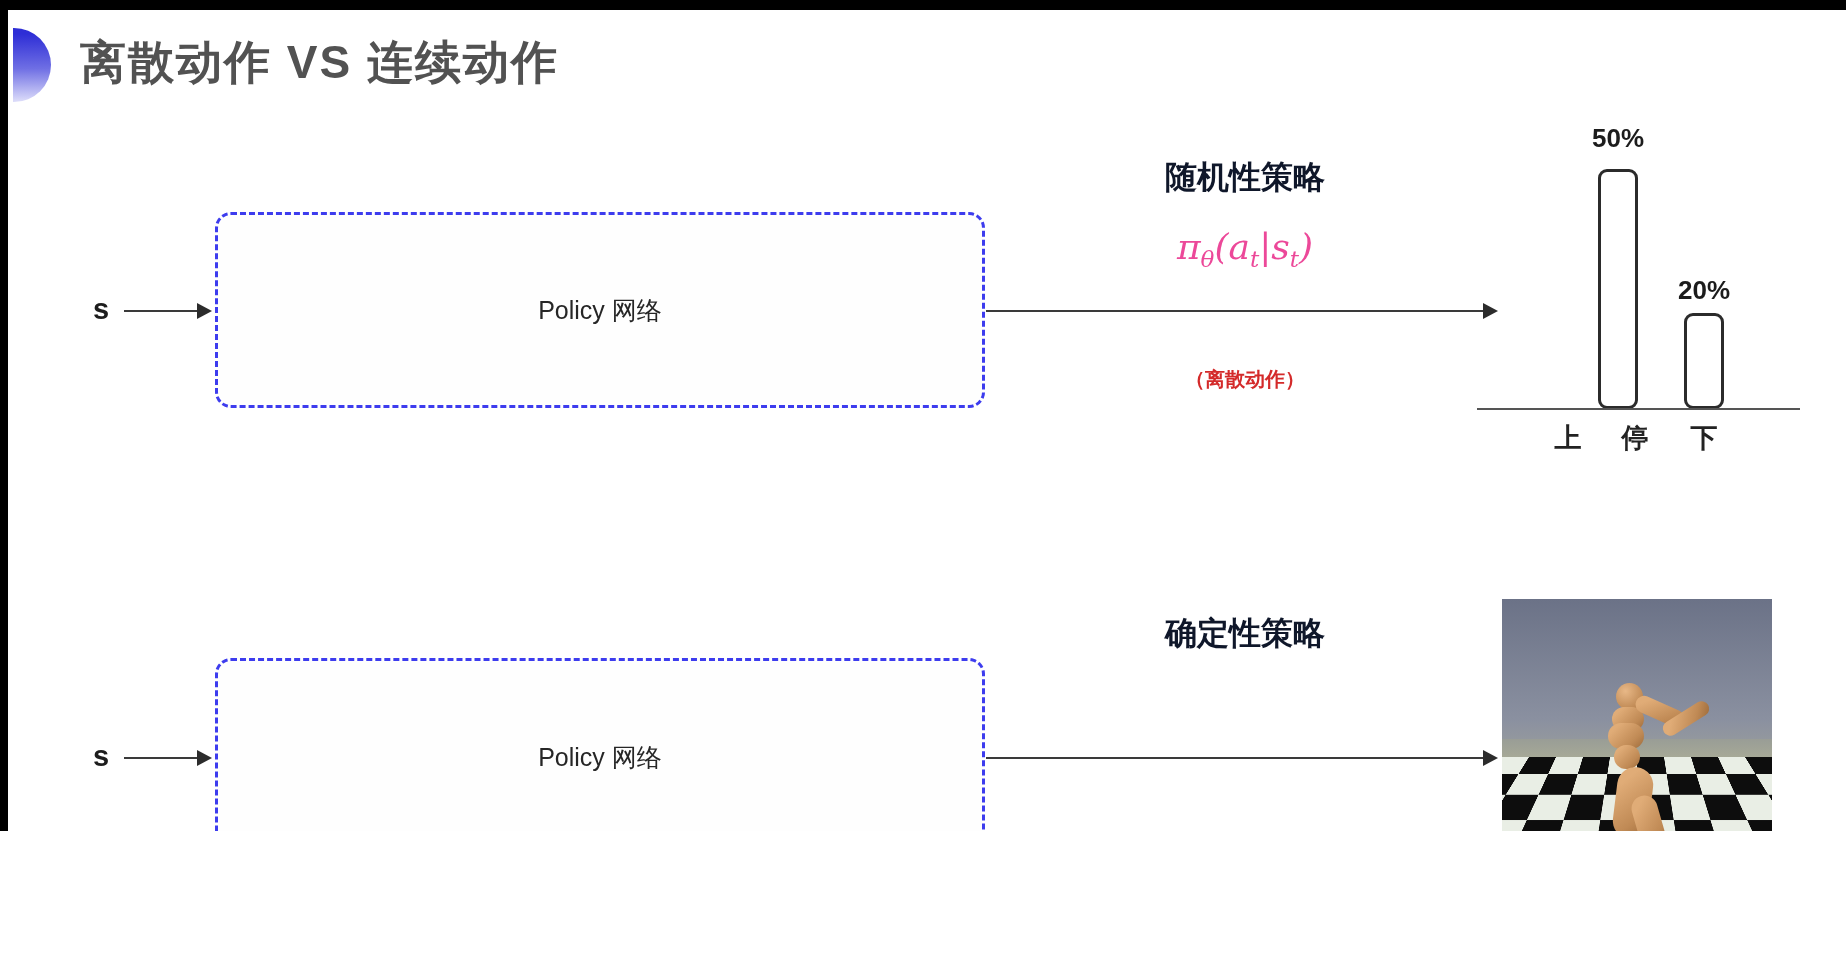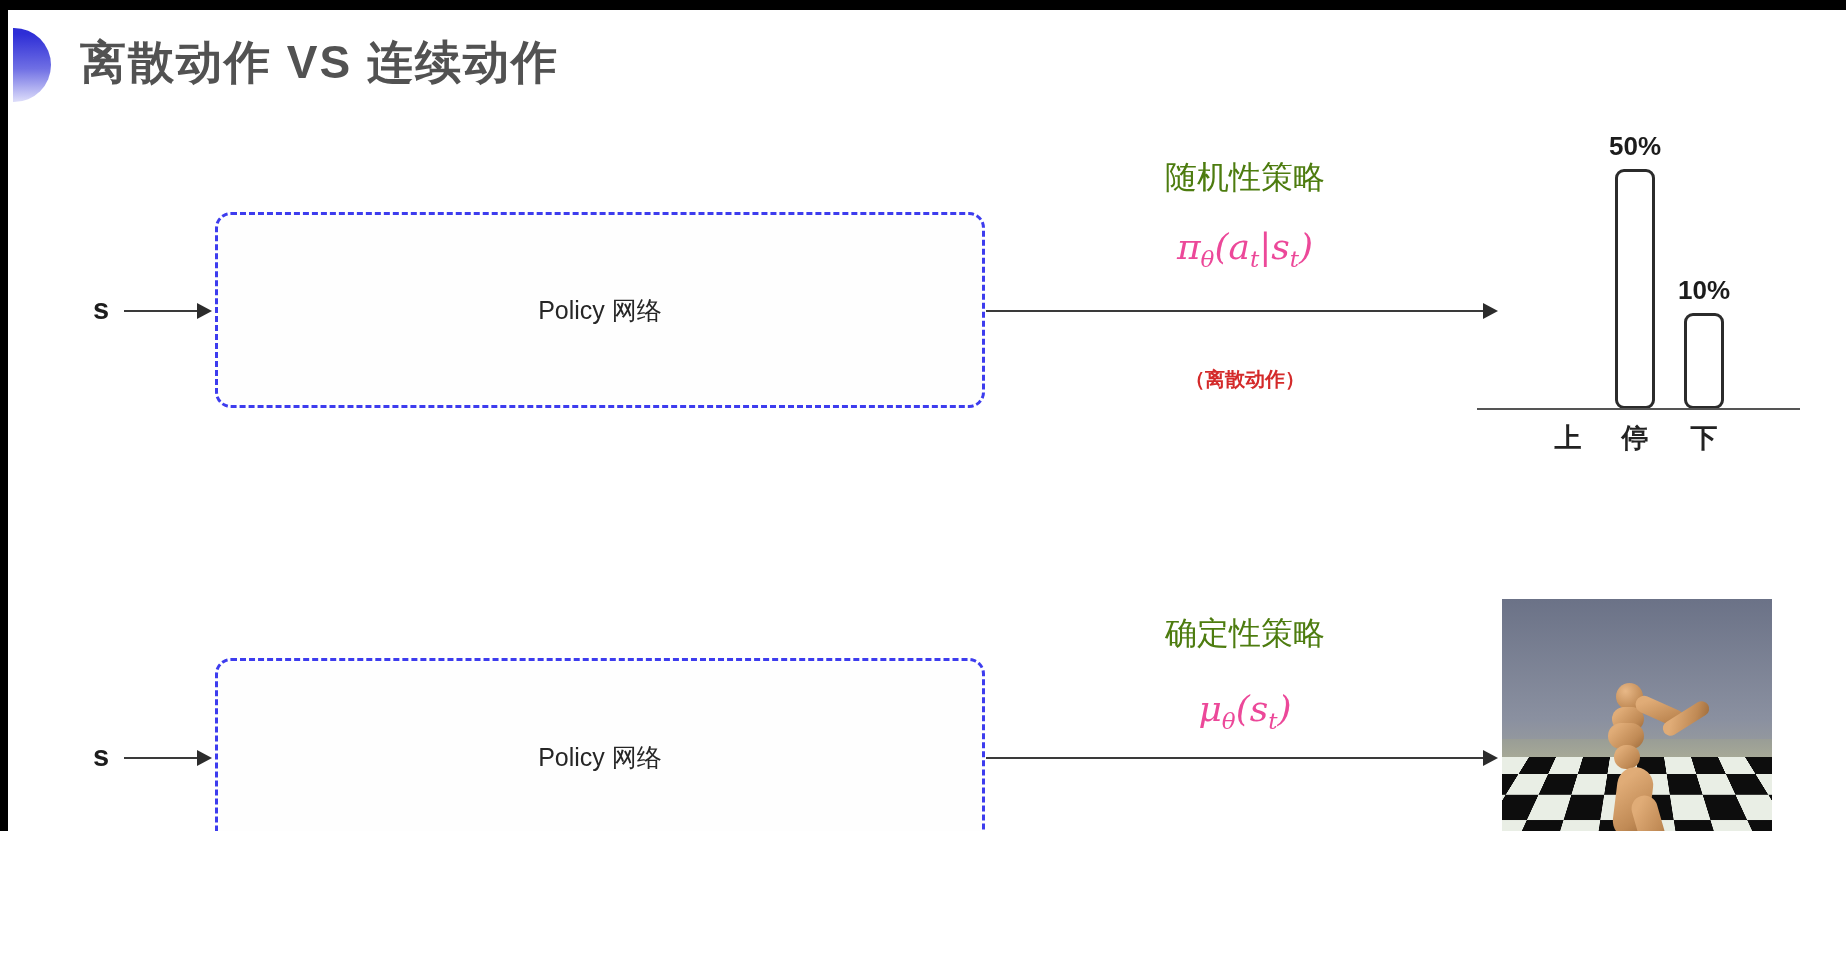--- a/index.html
+++ b/index.html
@@ -23,21 +23,21 @@
   .arrow { position:absolute; height:2px; background:#3a3a3a; }
   .arrow::after { content:""; position:absolute; right:-14px; top:-7px; width:0; height:0;
                   border-left:15px solid #2c2c2c; border-top:8px solid transparent;
                   border-bottom:8px solid transparent; }
   .policy-box { position:absolute; left:215px; width:770px; border:3px dashed #3d3cee;
                 border-radius:16px; background:#fefefe; display:flex;
                 align-items:center; justify-content:center; }
   .policy-box .box-label { font-size:25px; color:#262626; }
 
   .annot { position:absolute; left:1045px; width:400px; text-align:center; }
-  .policy-type { font-size:32px; font-weight:400; color:#4d7c0f; }
+  .policy-type { font-size:32px; font-weight:700; color:#0f172a; }
   .formula { font-family:"DejaVu Serif","Liberation Serif",serif; font-style:italic;
              font-size:36px; color:#ec4899; }
   .formula sub { font-size:23px; font-style:italic; }
   .action-note { font-size:20px; font-weight:600; color:#d42a2a; }
 
   
   .chart { position:absolute; left:1477px; top:100px; width:323px; height:309px; }
   .chart .baseline { position:absolute; left:0; bottom:-1px; width:100%; height:2px; background:#555; }
   .bar-col { position:absolute; bottom:0; width:42px; display:flex; flex-direction:column;
              align-items:center; justify-content:flex-end; }
@@ -83,45 +83,44 @@
   <div class="policy-box" style="top:212px; height:196px;">
     <span class="box-label">Policy 网络</span>
   </div>
   <div class="arrow" style="left:986px; top:310px; width:498px;"></div>
 
   <div class="annot policy-type" style="top:156px;">随机性策略</div>
   <div class="annot formula" style="top:226px;"><span>π</span><sub>θ</sub><span>(a</span><sub>t</sub><span>|s</span><sub>t</sub><span>)</span></div>
   <div class="annot action-note" style="top:366px;">（离散动作）</div>
 
   <div class="chart">
-    <div class="bar-col" style="left:137px;">
+    <div class="bar-col" style="left:120px;gap:8px;">
       <span class="bar-value">50%</span>
       <div class="bar" style="height: 240px;"></div>
     </div>
     <div class="bar-col" style="left:206px;">
-      <span class="bar-value">10%</span>
+      <span class="bar-value">20%</span>
       <div class="bar" style="height: 96px;"></div>
     </div>
     <div class="baseline"></div>
   </div>
   <div class="cat-row">
     <span style="left:70px;">上</span>
     <span style="left:137px;">停</span>
     <span style="left:206px;">下</span>
   </div>
 
   <div class="s-label" style="left:93px; top:740px;">s</div>
   <div class="arrow" style="left:124px; top:757px; width:74px;"></div>
   <div class="policy-box" style="top:658px; height:199px;">
     <span class="box-label">Policy 网络</span>
   </div>
   <div class="arrow" style="left:986px; top:757px; width:498px;"></div>
 
   <div class="annot policy-type" style="top:612px;">确定性策略</div>
-  <div class="annot formula" style="top:688px;"><span>μ</span><sub>θ</sub><span>(s</span><sub>t</sub><span></span><sub></sub><span>)</span></div>
 
   <div class="sim">
     <div class="sky"></div>
     <div class="haze"></div>
     <div class="floor"></div>
     <div class="glow"></div>
     <div class="shadow"></div>
     <div>
       <div class="robot-head"></div>
       <div class="limb" style="left:110px; top:108px; width:32px; height:24px;"></div>

